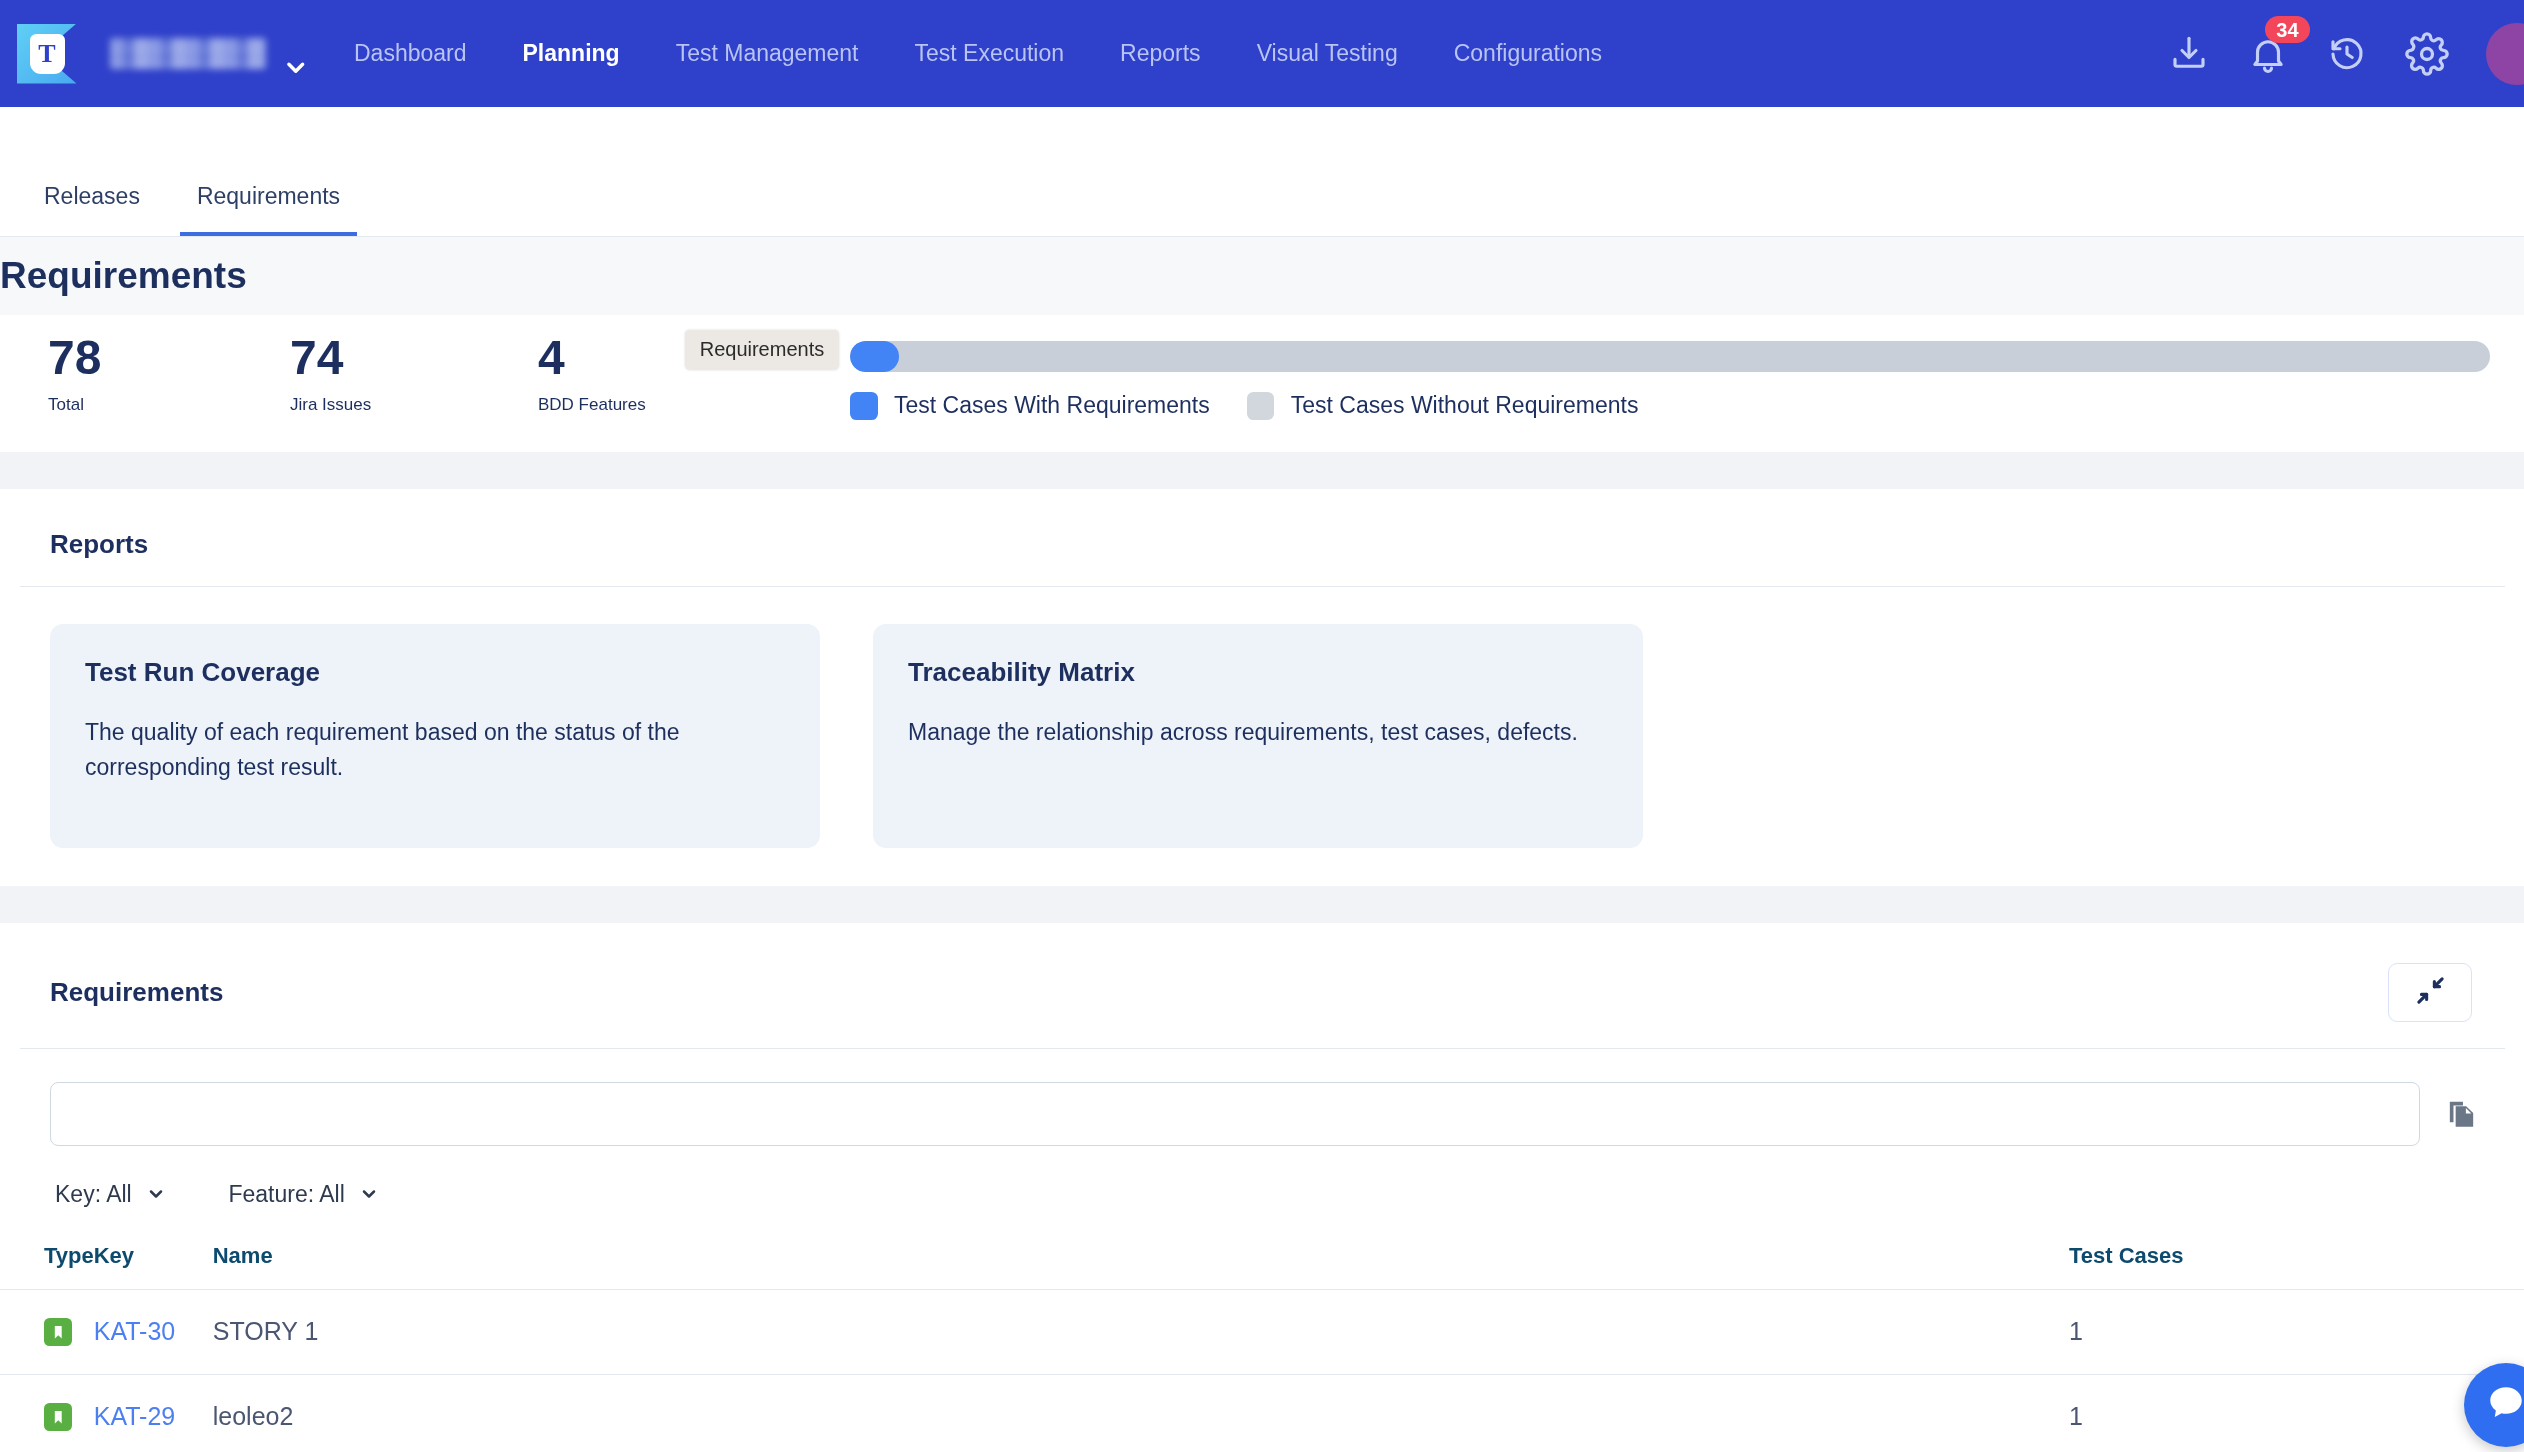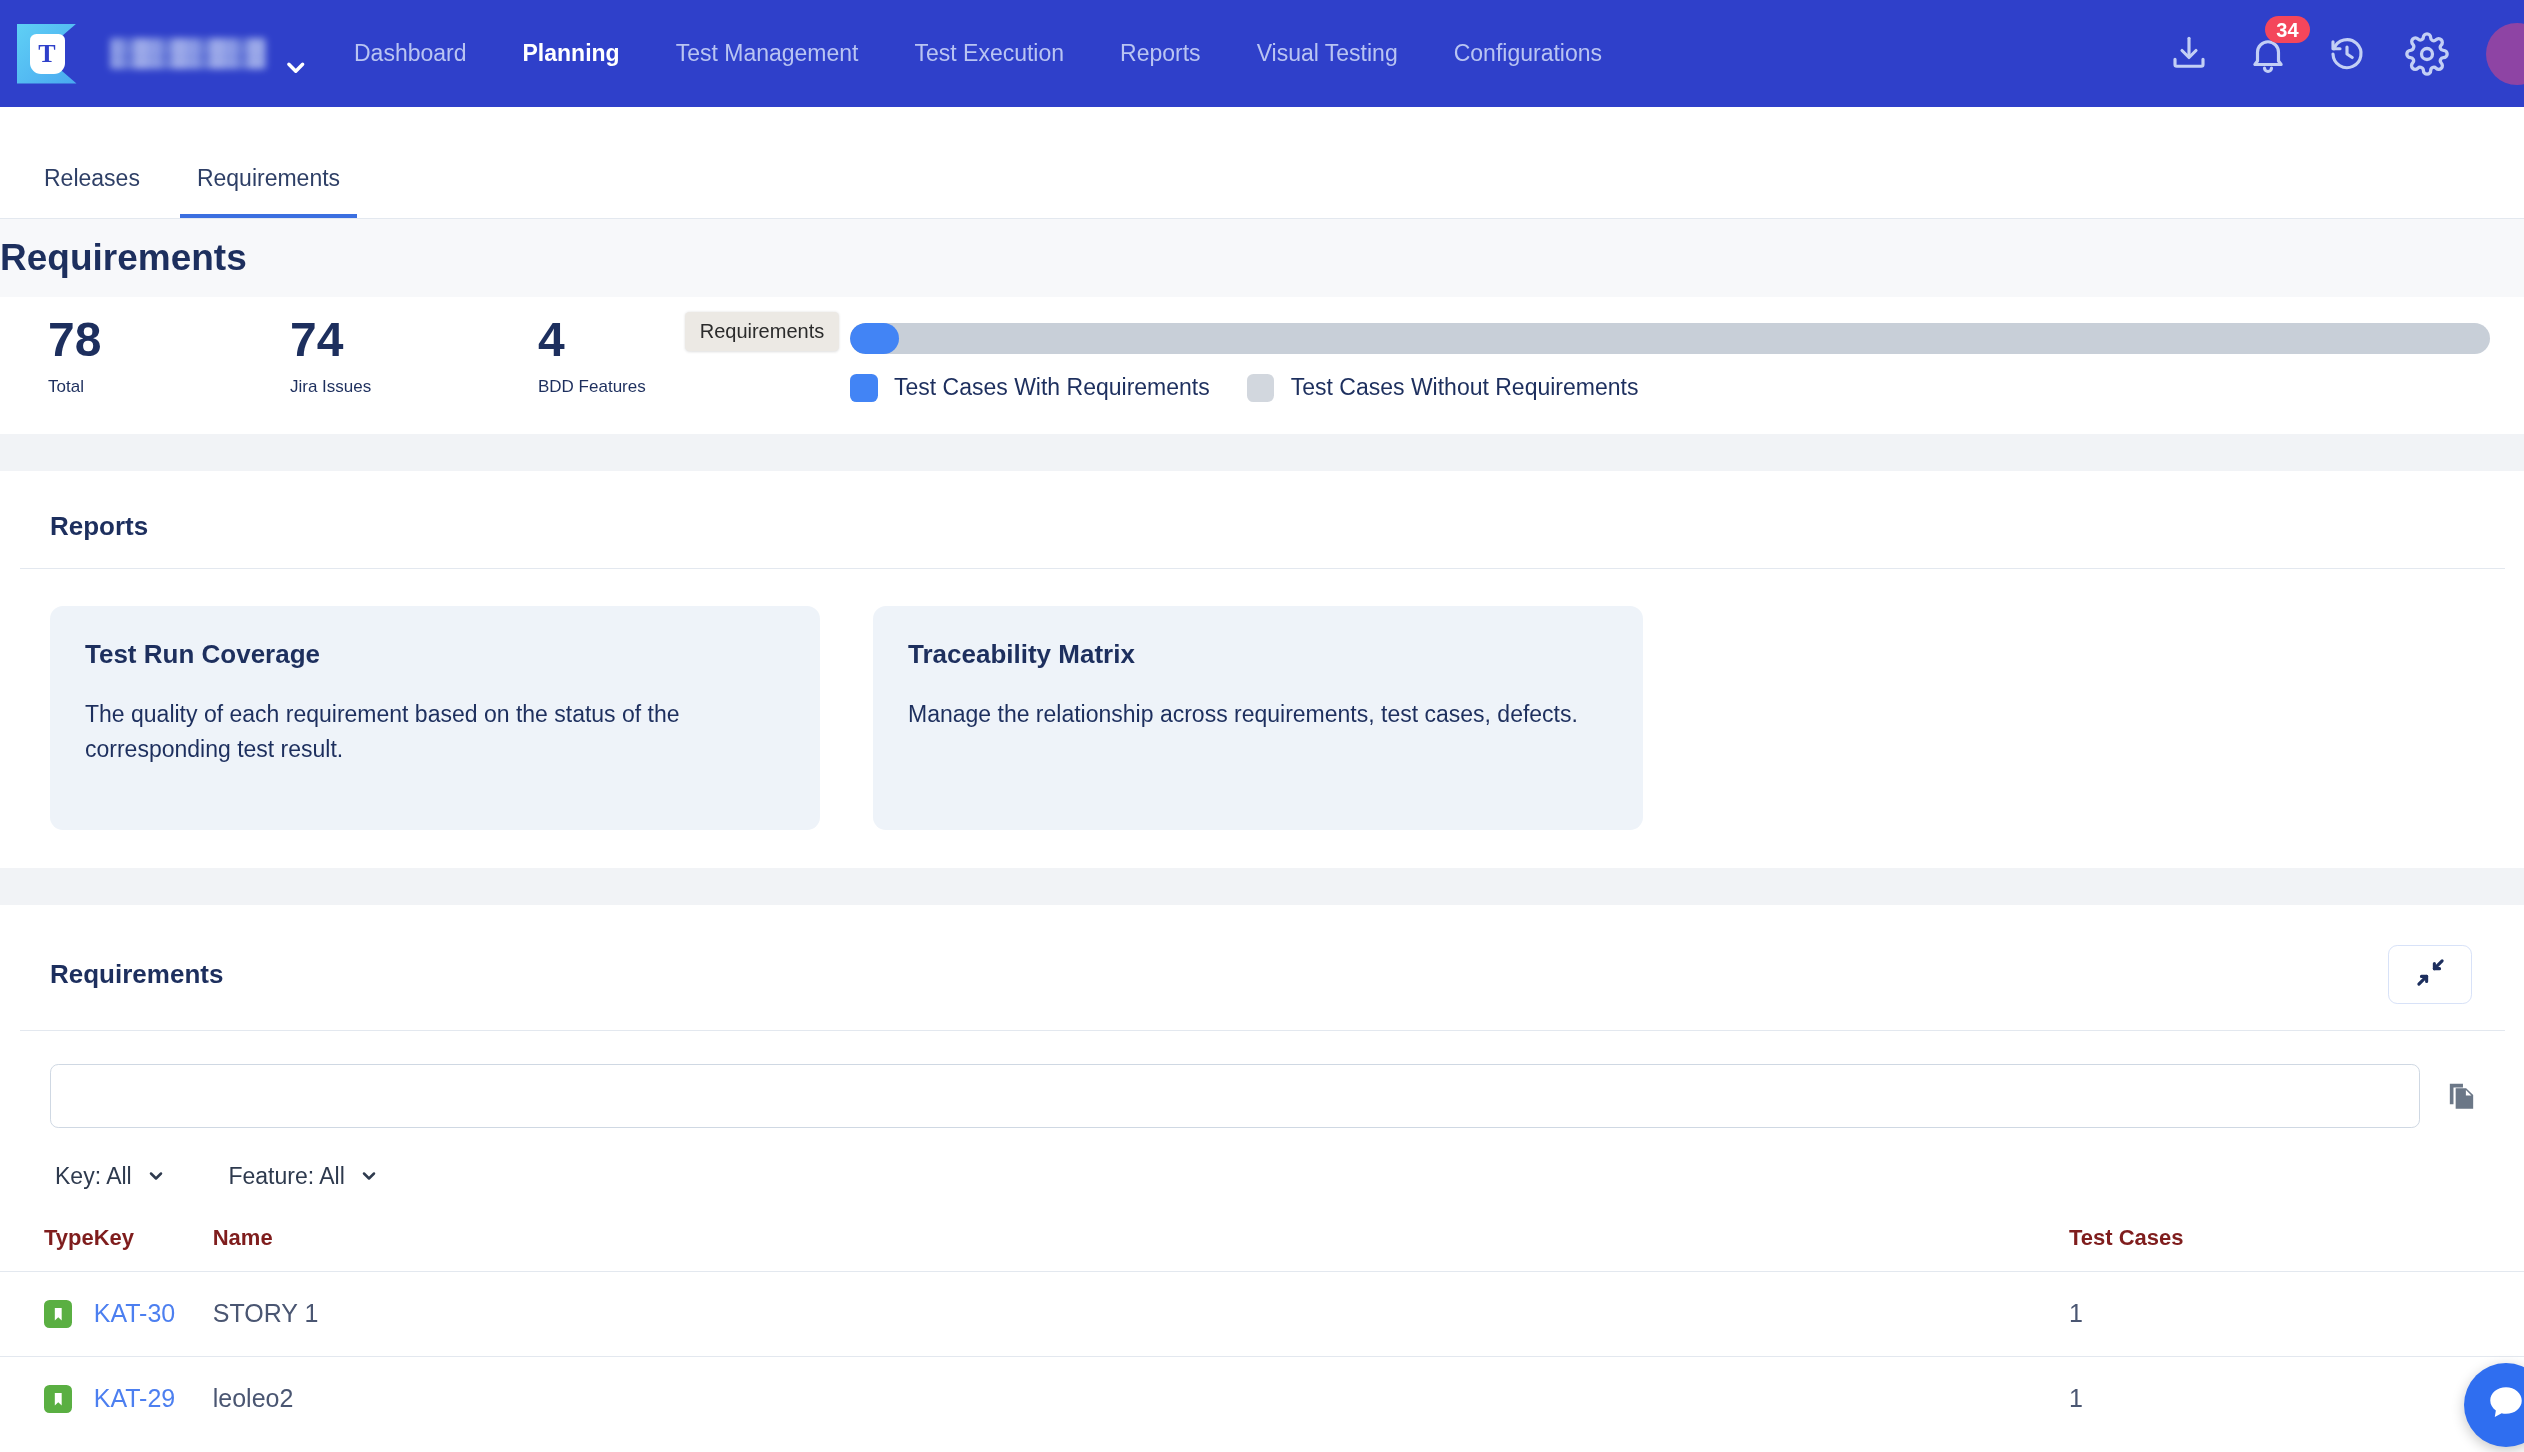--- a/index.html
+++ b/index.html
@@ -69,21 +69,21 @@
     border-radius: 16.5px; padding: 2.7px 11px;
     font-size: 20px; font-weight: bold; line-height: 1.1;
   }
   .avatar {
     width: 62px; height: 62px; border-radius: 50%;
     background: #8e44a4; margin-right: -31px;
   }
 
   
   .subtabs {
-    height: 112px; background: #fff;
+    height: 130px; background: #fff;
     display: flex; align-items: flex-end;
     padding-left: 27.5px; border-bottom: 0.9px solid #e3e8ef;
   }
   .subtab {
     font-size: 23px; color: #2e3f66;
     padding: 0 16.5px 22px 16.5px; margin-right: 24px;
     cursor: pointer; border-bottom: 4.6px solid transparent;
   }
   .subtab.active { border-bottom-color: #3b6fe0; }
 
@@ -163,21 +163,21 @@
     font-family: "Liberation Sans", sans-serif; background:#fff;
   }
   .copy-btn { cursor: pointer; display:flex; align-items:center; }
   .filters { display: flex; gap: 62px; padding: 35px 0 0 55px; }
   .filter {
     display: flex; align-items: center; gap: 14.7px;
     font-size: 23px; color: #2e3a4e; cursor: pointer; font-weight: 500;
   }
   table { width: 100%; border-collapse: collapse; margin-top: 35px; }
   th {
-    text-align: left; font-size: 22px; color: #7f1d1d;
+    text-align: left; font-size: 22px; color: #0c4a6e;
     font-weight: bold; padding: 0 0 20px 0;
   }
   td {
     font-size: 25px; color: #4a5672; padding: 27.5px 0;
     border-top: 0.9px solid #e3e8ef;
   }
   .c-type { width: 71px; padding-left: 44px; }
   .c-key  { width: 119px; }
   .c-name { }
   .c-tc   { width: 513px; padding-left: 57px; }

